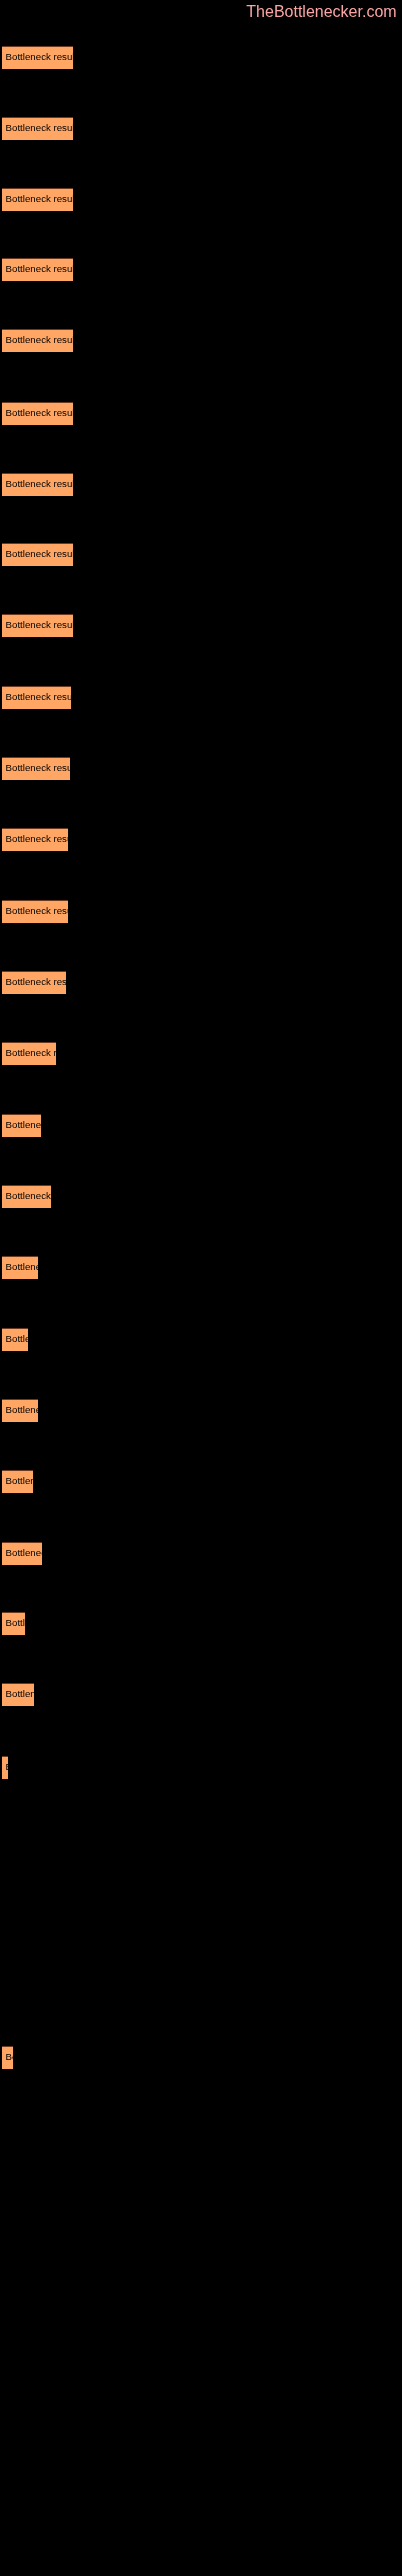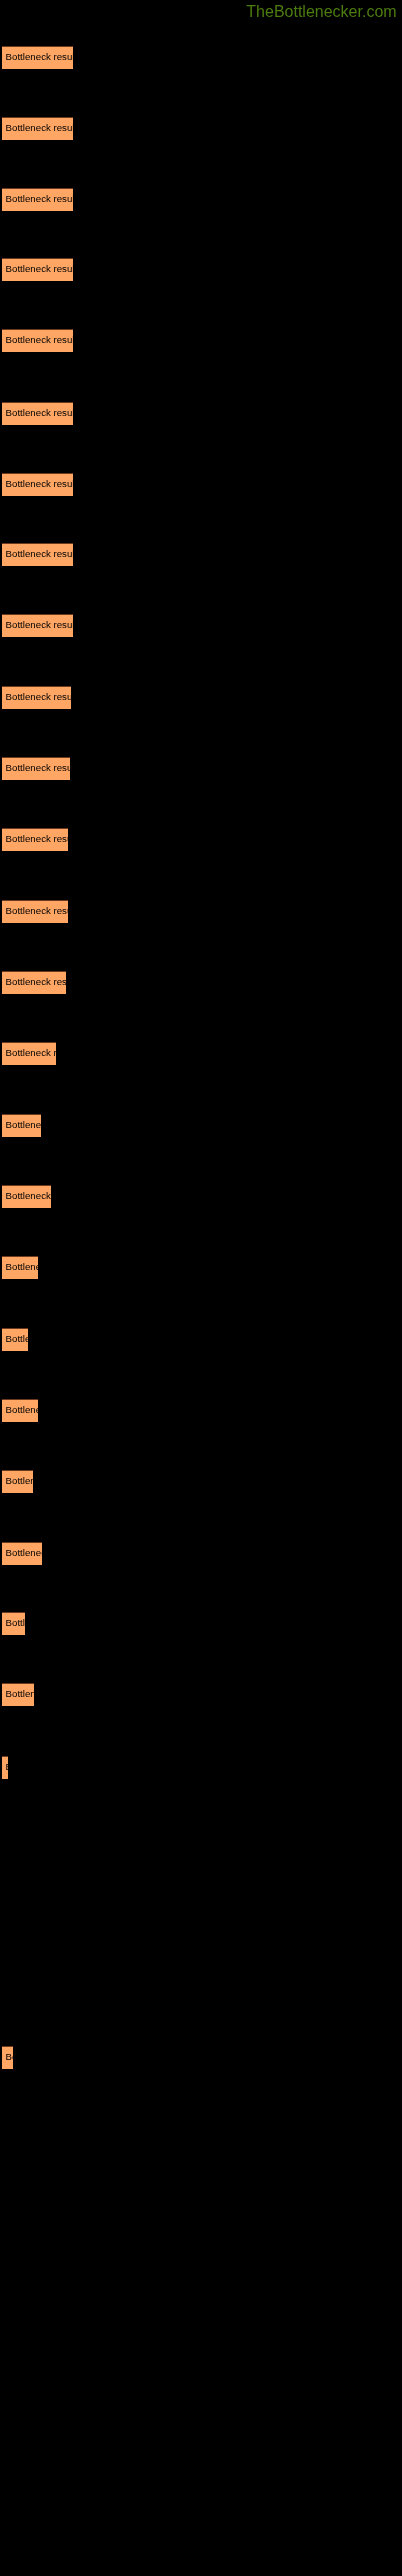--- a/index.html
+++ b/index.html
@@ -12,21 +12,21 @@
     height: 2576px;
     position: relative;
     overflow: hidden;
     font-family: "Liberation Sans", sans-serif;
   }
 
   .site-title {
     position: absolute;
     right: 6.4px;
     top: 1.6px;
-    color: #4d7c0f;
+    color: #fca5a5;
     font-size: 16px;
     font-family: "Liberation Sans", sans-serif;
     letter-spacing: 0px;
     white-space: nowrap;
     line-height: 19.3px;
   }
 
   .chart-area {
     position: absolute;
     left: 0;

